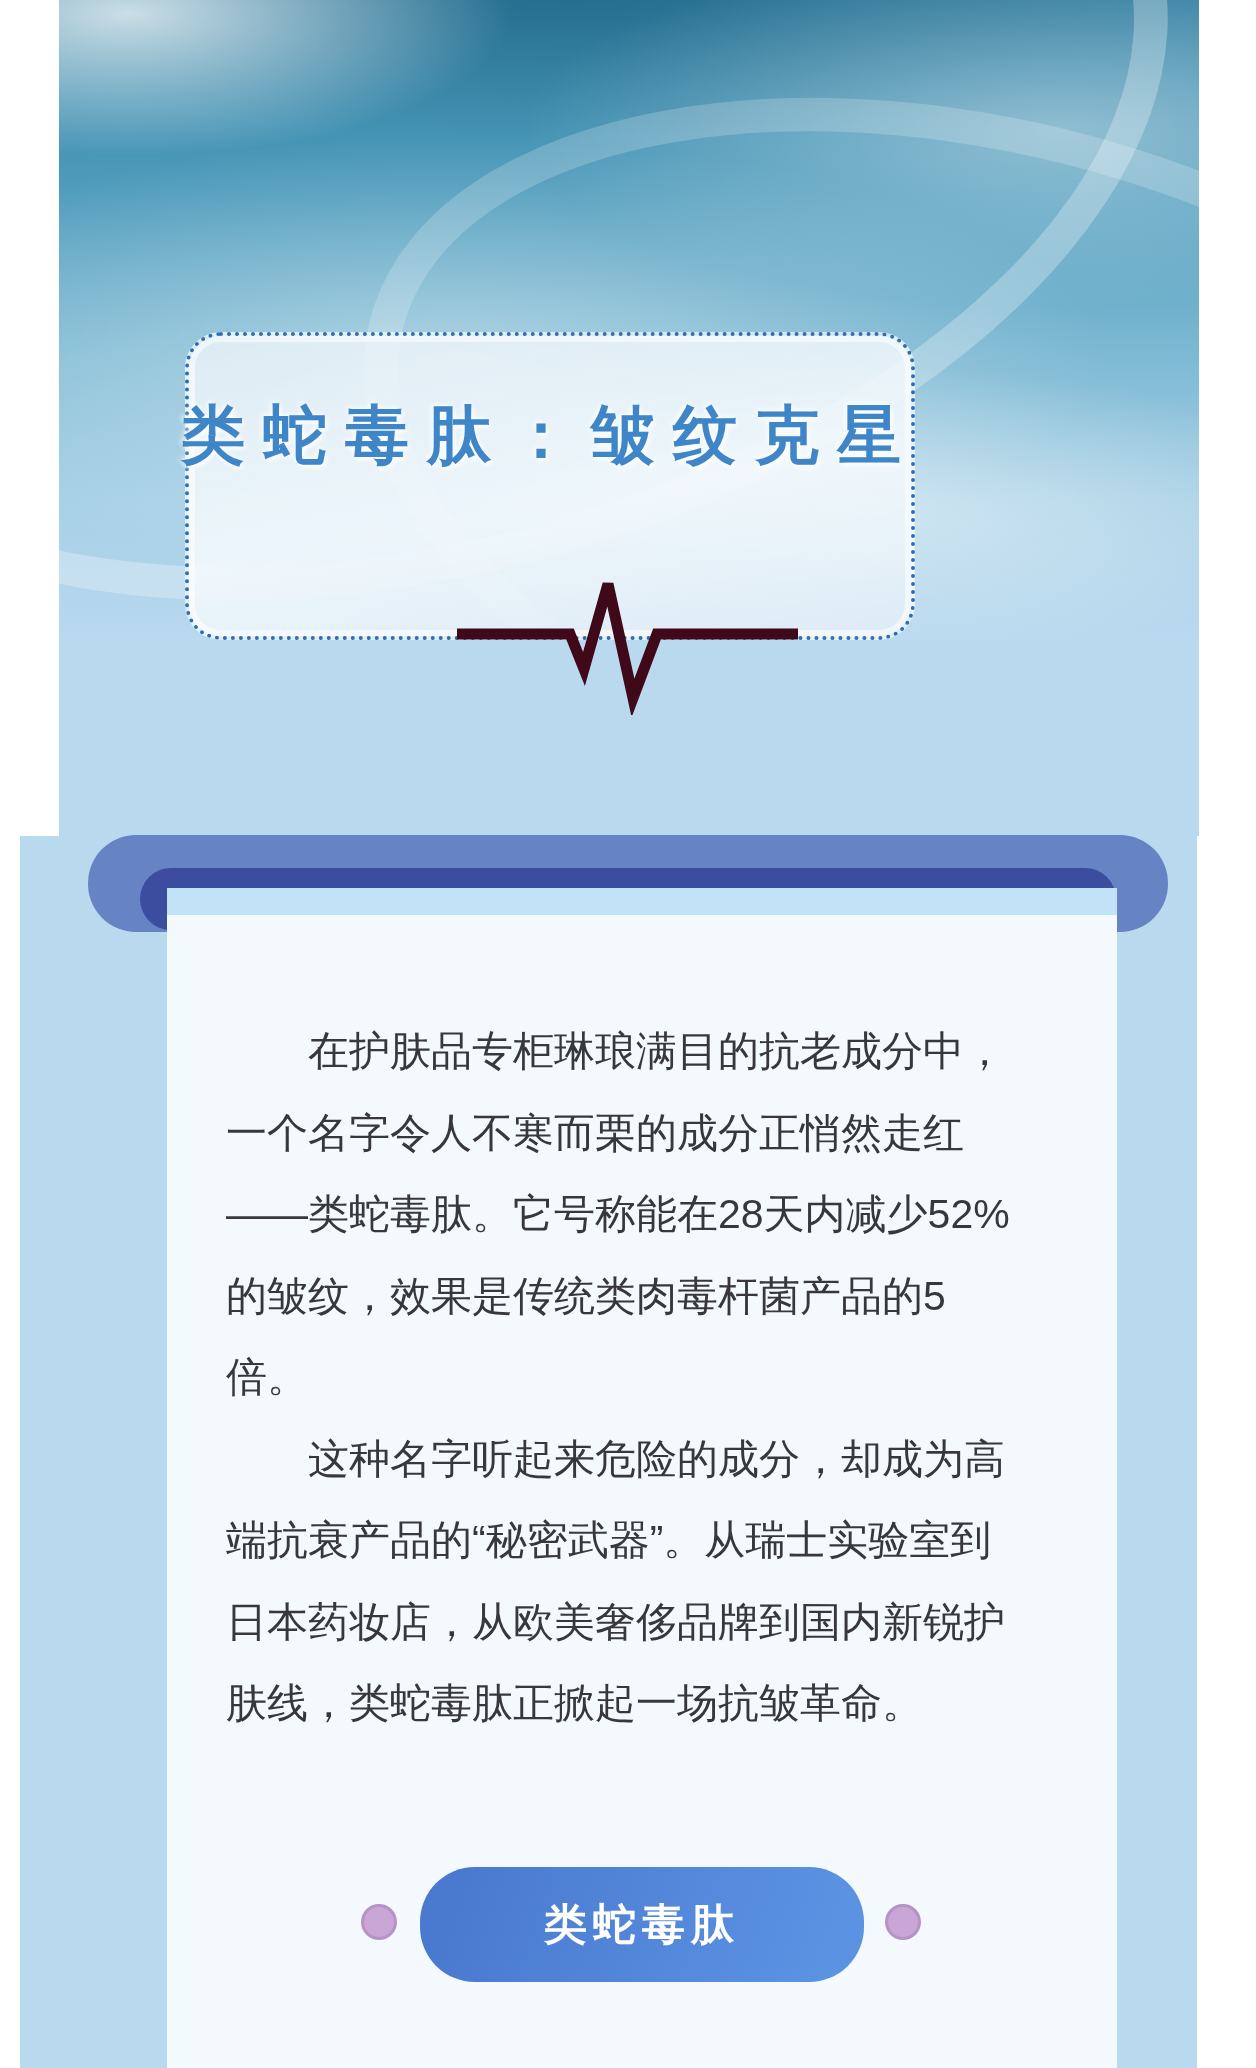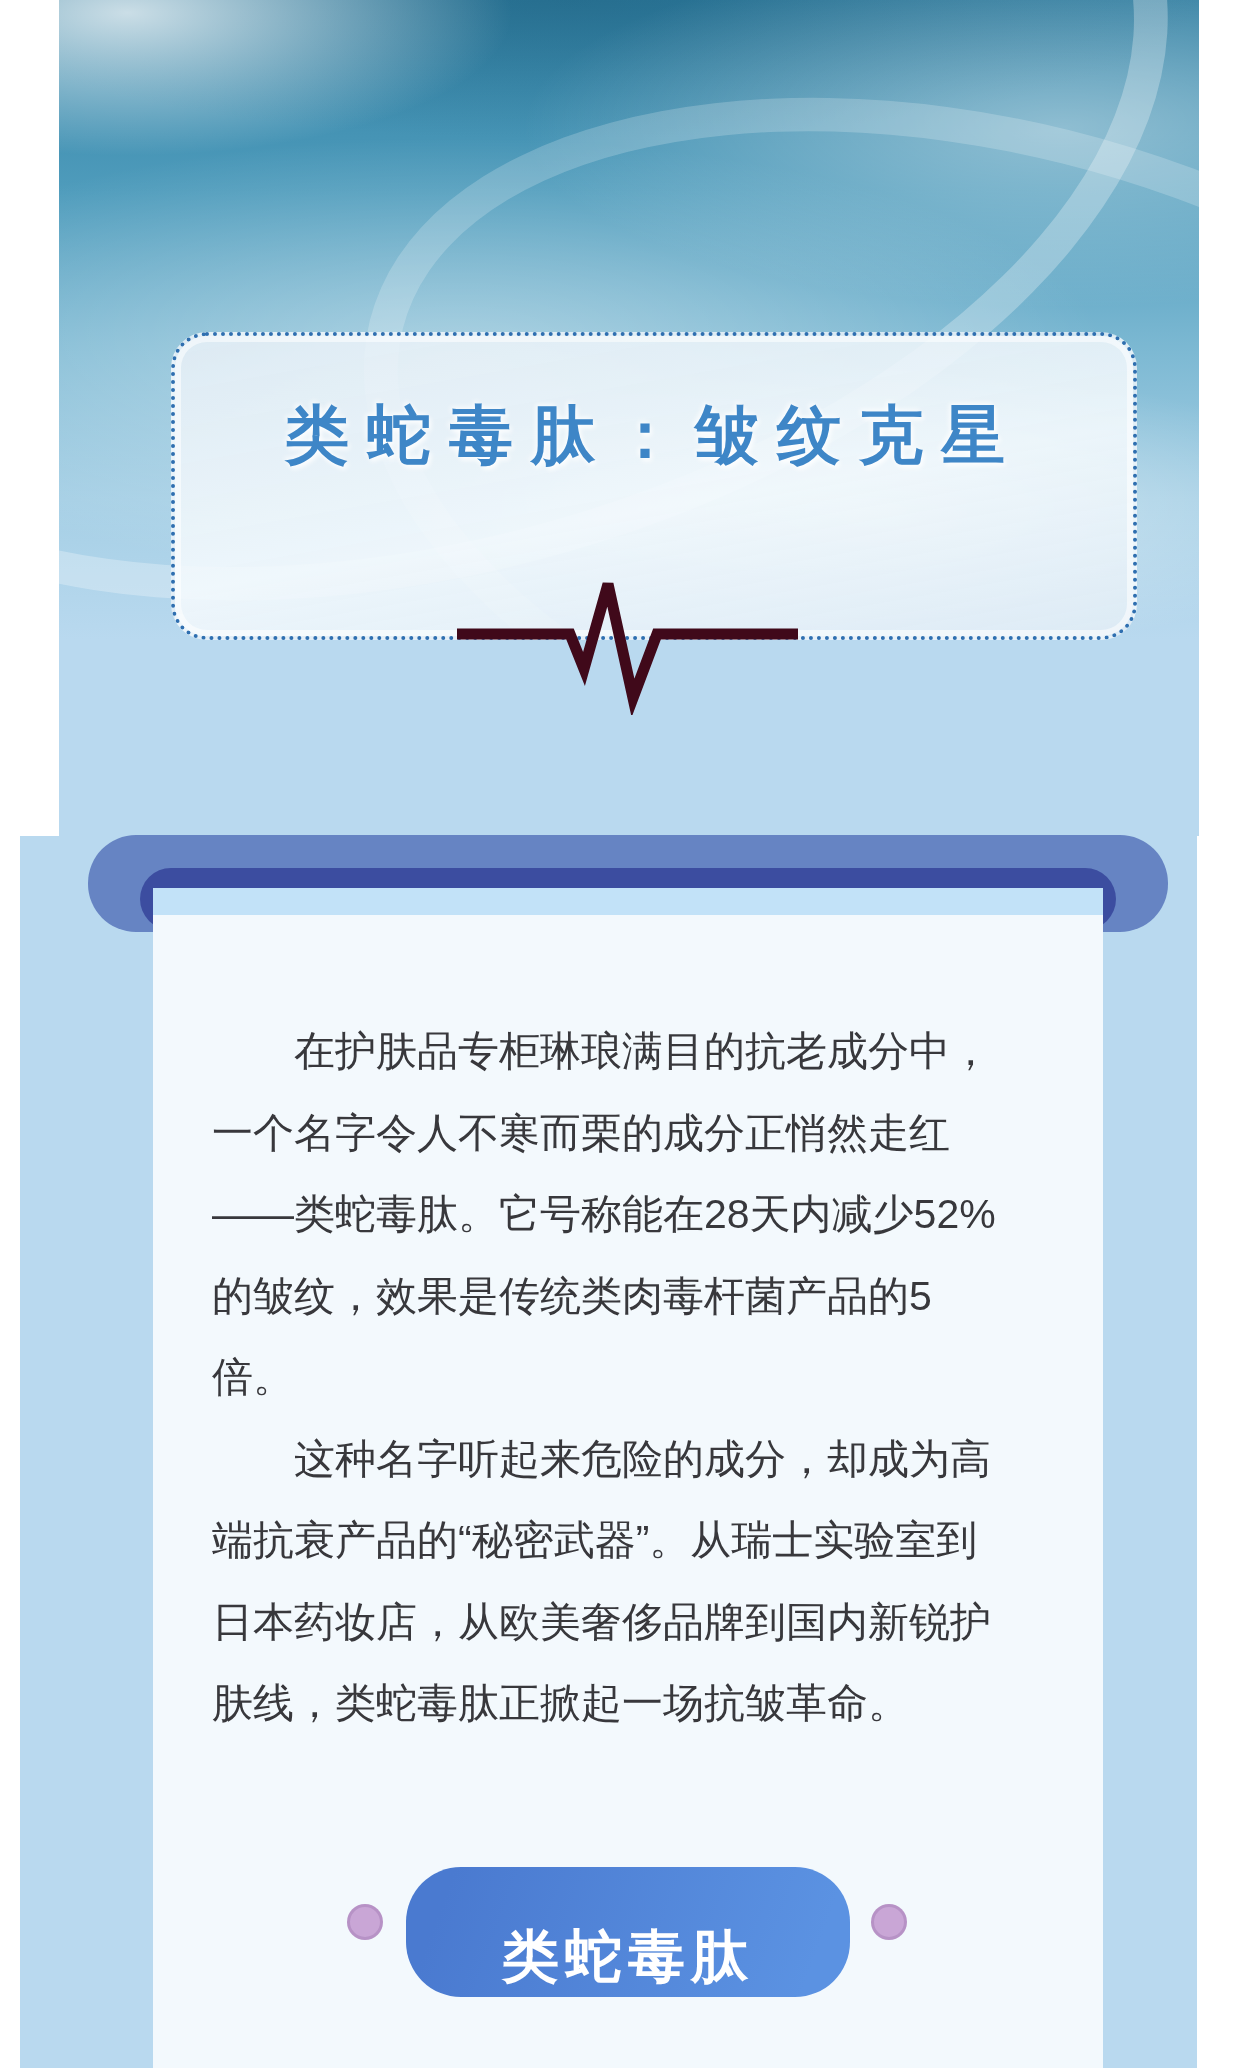--- a/index.html
+++ b/index.html
@@ -22,53 +22,53 @@
   }
   .dna-header::before{width:1400px;height:760px;left:-340px;top:-260px;transform:rotate(-16deg);}
   .dna-header::after{width:1200px;height:640px;right:-420px;top:120px;transform:rotate(14deg);border-color:rgba(255,255,255,.2);}
 
   
   .bg-upper{position:absolute;left:59px;top:640px;width:1140px;height:196px;background:var(--bg-blue,#b9d9ef);}
   .bg-lower{position:absolute;left:20px;top:836px;width:1177px;height:1232px;background:var(--bg-blue,#b9d9ef);}
 
   
   .title-box{
-    position:absolute;left:171px;top:332px;width:966px;height:308px;box-sizing:border-box;
+    position:absolute;left:185px;top:332px;width:730px;height:308px;box-sizing:border-box;
     border:4px dotted var(--box-dot-blue,#2f6fb0);border-radius:36px;
     background:linear-gradient(170deg, rgba(232,240,247,.85) 0%, rgba(245,250,253,.88) 55%, rgba(228,238,246,.82) 100%);
     box-shadow:inset 0 0 0 6px rgba(255,255,255,.55);
     display:flex;flex-direction:column;align-items:center;justify-content:flex-start;
     z-index:2;
   }
   .title-line{
     color:var(--title-blue,#3e86c7);font-weight:800;font-size:64px;line-height:106px;
     letter-spacing:18px;white-space:nowrap;
     text-shadow:2px 3px 5px rgba(255,255,255,.95), -2px -2px 5px rgba(255,255,255,.8);
   }
   .title-line.first{margin-top:46px;}
 
   
   .ekg{position:absolute;left:440px;top:565px;z-index:3;}
 
   
   .cap-outer{position:absolute;left:88px;top:835px;width:1080px;height:97px;border-radius:48px;background:var(--cap-outer,#6684c3);z-index:2;}
   .cap-inner{position:absolute;left:140px;top:868px;width:976px;height:62px;border-radius:31px;background:var(--cap-inner,#3c4da0);z-index:2;}
-  .card{position:absolute;left:153px;top:888px;width:950px;height:1180px;background:var(--card-bg,#f3f9fd);z-index:3;}
+  .card{position:absolute;left:167px;top:888px;width:950px;height:1180px;background:var(--card-bg,#f3f9fd);z-index:3;}
   .card-strip{position:absolute;left:0;top:0;width:100%;height:27px;background:var(--card-strip,#c2e2f8);}
 
   .body-text{position:absolute;left:59px;top:123px;width:832px;color:var(--body-text,#38383c);
     font-size:41px;line-height:81.5px;}
   .body-text p{margin:0;text-indent:2em;white-space:pre-line;}
 
   
   .tag-button{
-    position:absolute;left:253px;top:979px;width:444px;height:130px;border:none;border-radius:55px;
+    position:absolute;left:253px;top:979px;width:444px;height:115px;border:none;border-radius:55px;
     background:linear-gradient(110deg, var(--btn-start,#4a7ad0) 10%, var(--btn-end,#5b92e2) 90%);
-    color:#ffffff;font-family:inherit;font-weight:700;font-size:57px;letter-spacing:6px;
-    display:flex;align-items:flex-end;justify-content:center;cursor:pointer;
+    color:#ffffff;font-family:inherit;font-weight:700;font-size:43px;letter-spacing:6px;
+    display:flex;align-items:center;justify-content:center;cursor:pointer;
   }
   .deco-dot{position:absolute;width:36px;height:36px;border-radius:50%;
     background:var(--dot-purple,#c9a6d6);border:3px solid rgba(150,110,170,.35);box-sizing:border-box;}
   .dot-left{left:194px;top:1016px;}
   .dot-right{left:718px;top:1016px;}
 </style>
 </head>
 <body>
 
 <div id="page">

